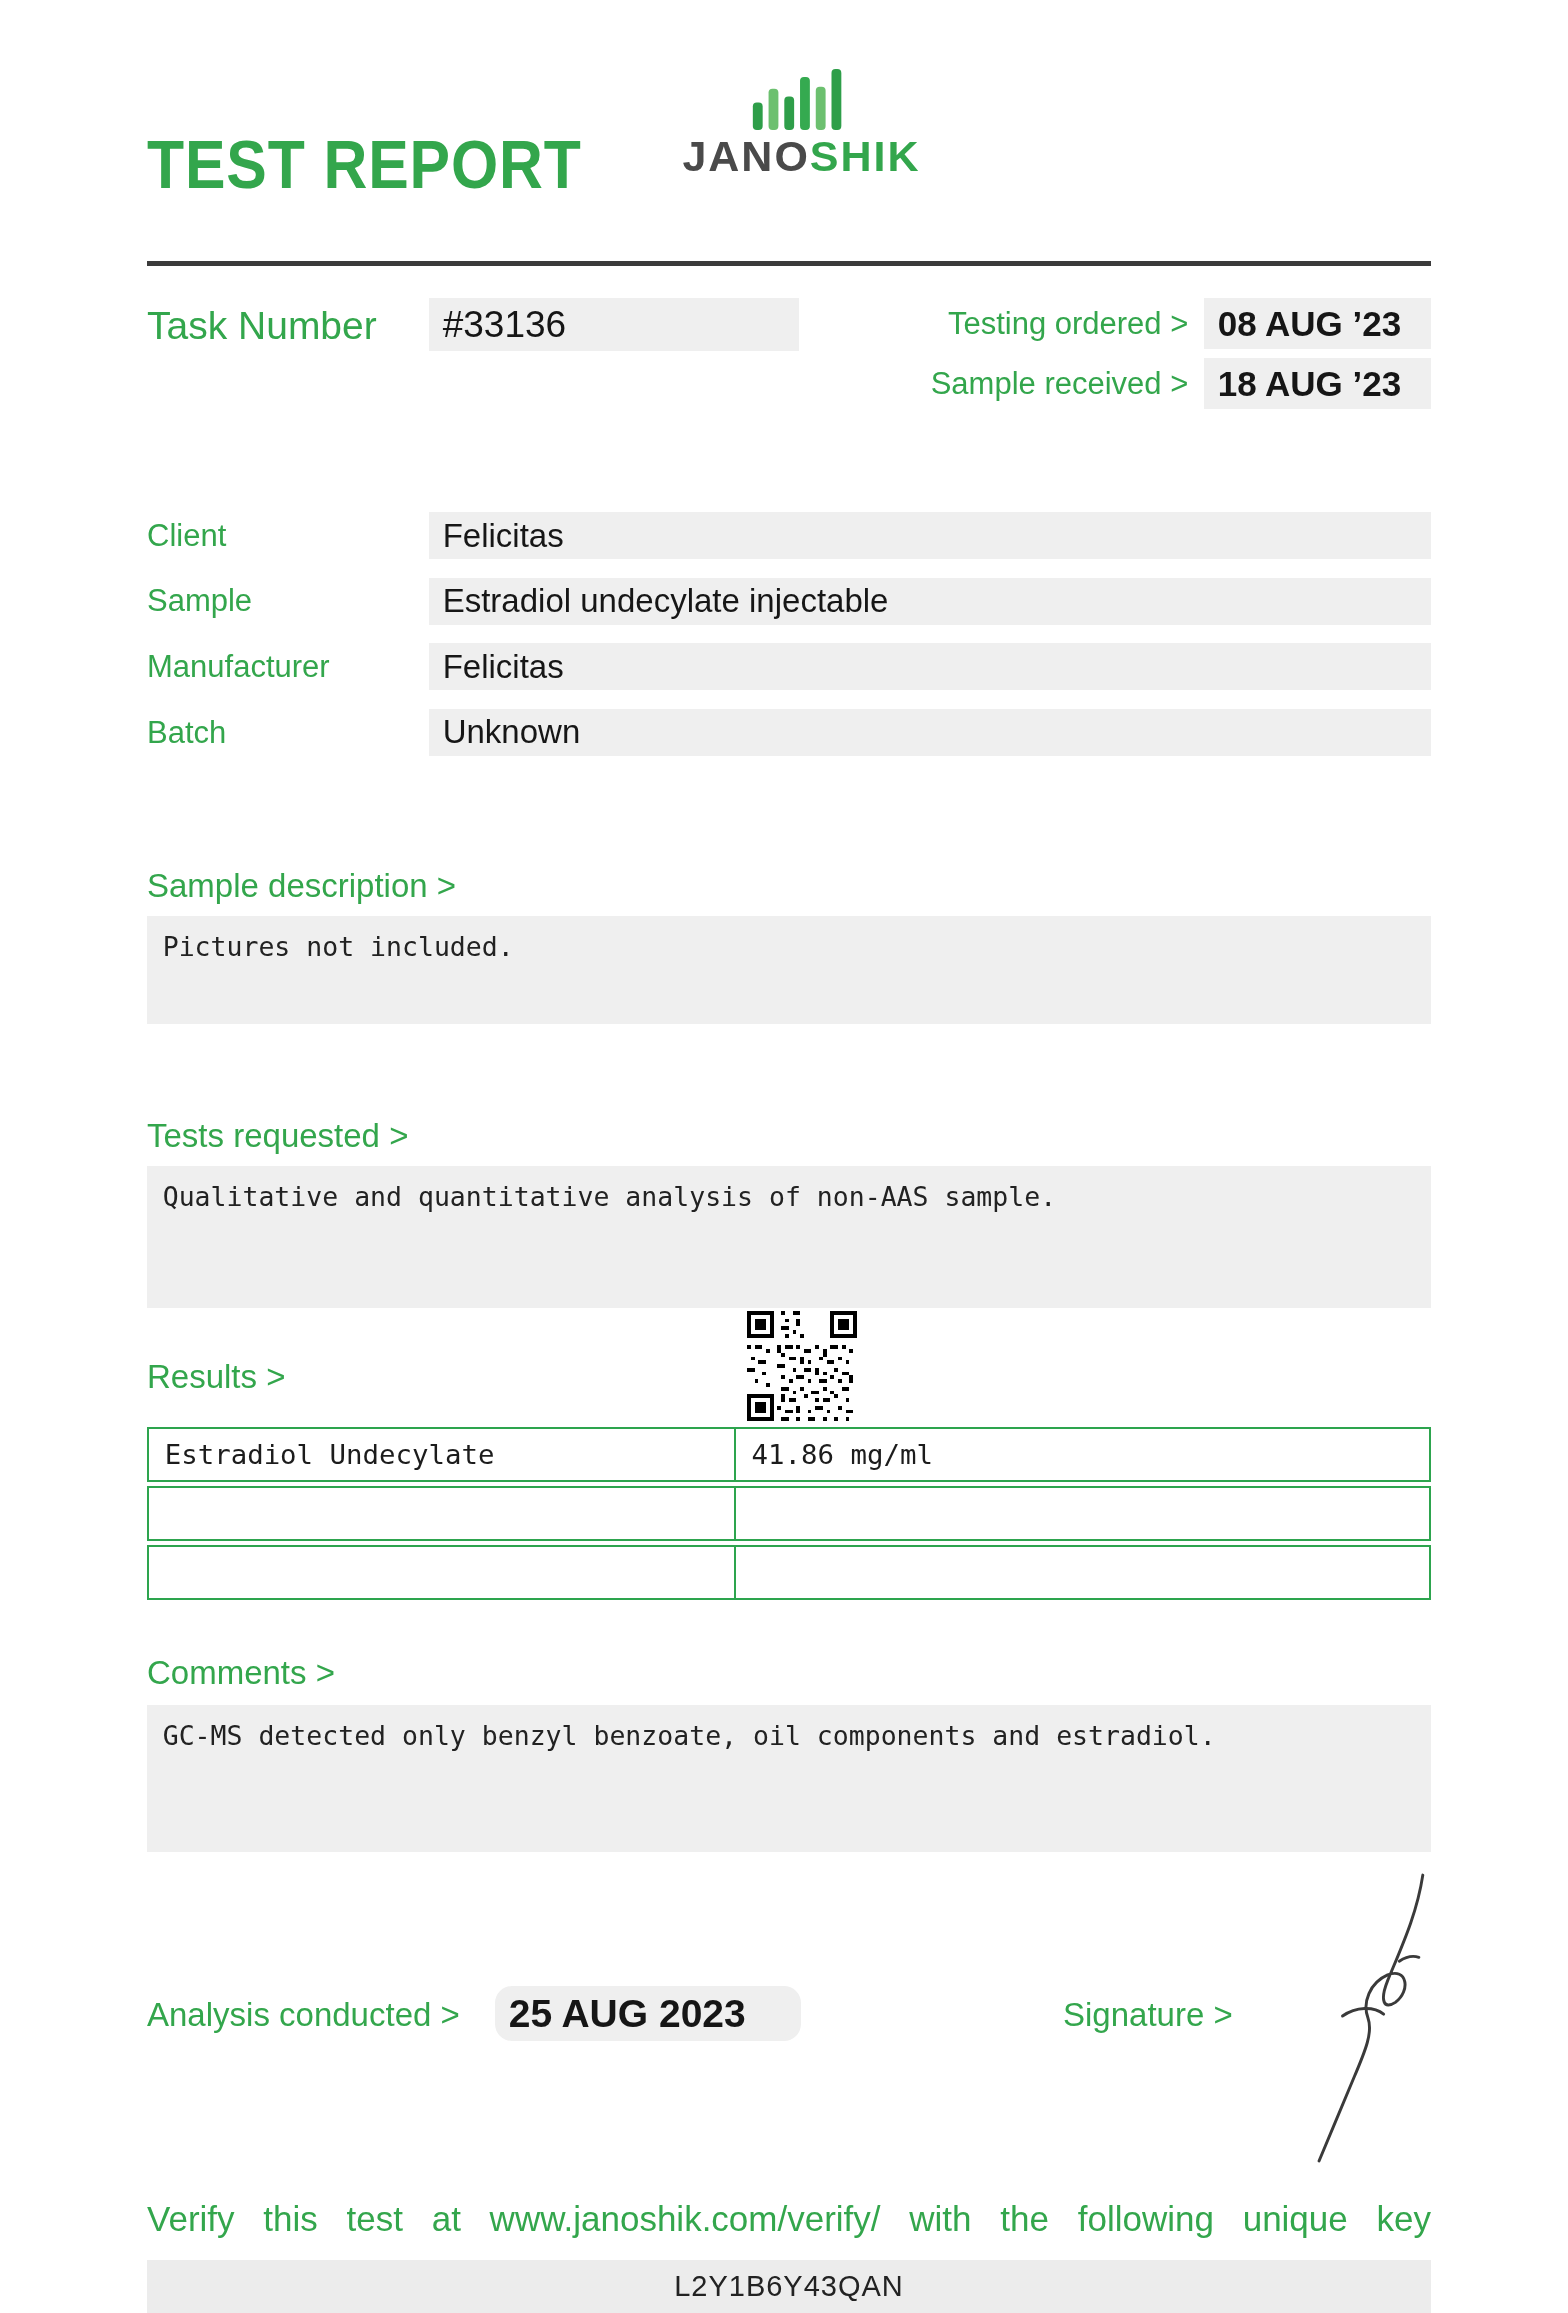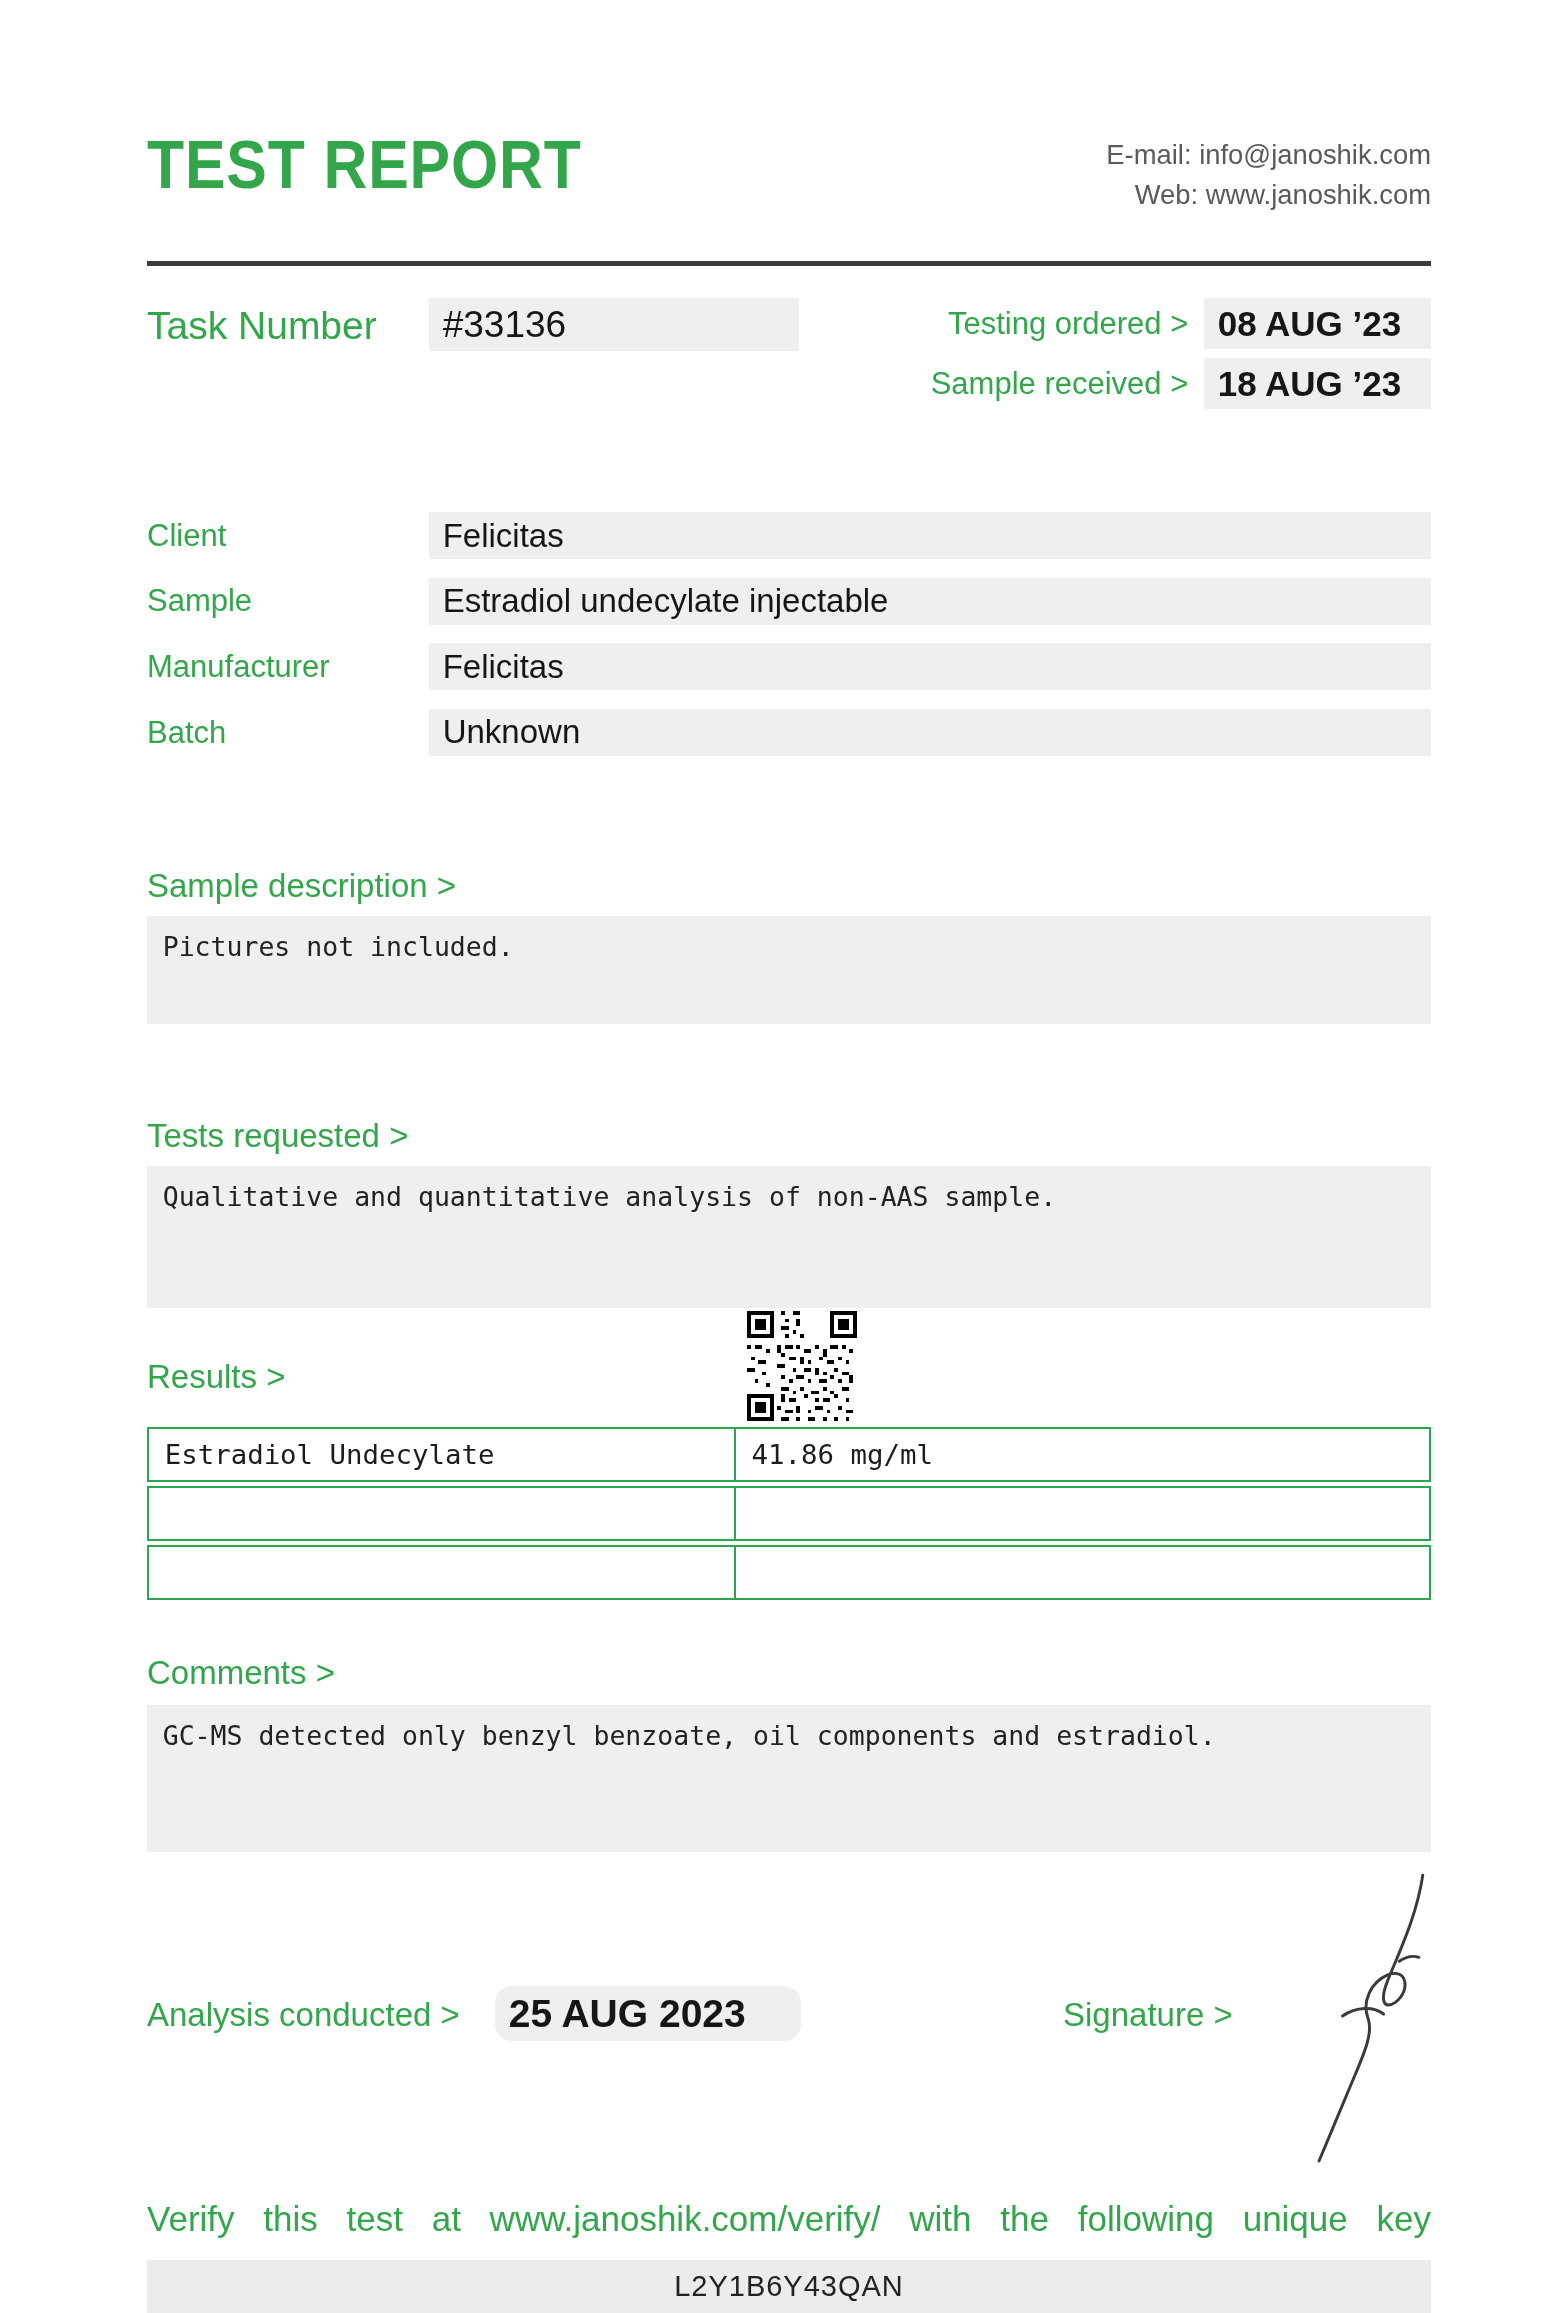--- a/index.html
+++ b/index.html
@@ -75,25 +75,32 @@
     font-size:29px;color:#222222;letter-spacing:1px;
   }
 </style>
 </head>
 <body>
 
 <div class="page">
 
   <h1 class="title">TEST REPORT</h1>
 
-
-  <div class="contact">
-    <div>E-mail: info@janoshik.com</div>
-    <div>Web: www.janoshik.com</div>
-  </div>
+  <div class="logo">
+    <svg class="logo-icon" width="118" height="61" viewBox="0 0 120 62" aria-hidden="true">
+      <rect x="10" y="34" width="10" height="28" rx="4" fill="#2e9e49"></rect>
+      <rect x="26" y="20" width="10" height="42" rx="4" fill="#6cc06f"></rect>
+      <rect x="42" y="28" width="10" height="34" rx="4" fill="#2e9e49"></rect>
+      <rect x="58" y="8" width="10" height="54" rx="4" fill="#35aa50"></rect>
+      <rect x="74" y="18" width="10" height="44" rx="4" fill="#6cc06f"></rect>
+      <rect x="90" y="0" width="10" height="62" rx="4" fill="#2e9e49"></rect>
+    </svg>
+    <div class="logo-text"><span class="jano">JANO</span><span class="shik">SHIK</span></div>
+  </div>
+
 
   <div class="rule"></div>
 
   <div class="task-label">Task Number</div>
   <div class="vbox task-value">#33136</div>
 
   <div class="dates">
     <div class="date-row">
       <span class="date-label">Testing ordered &gt;</span>
       <span class="vbox date-value">08 AUG ’23</span>

